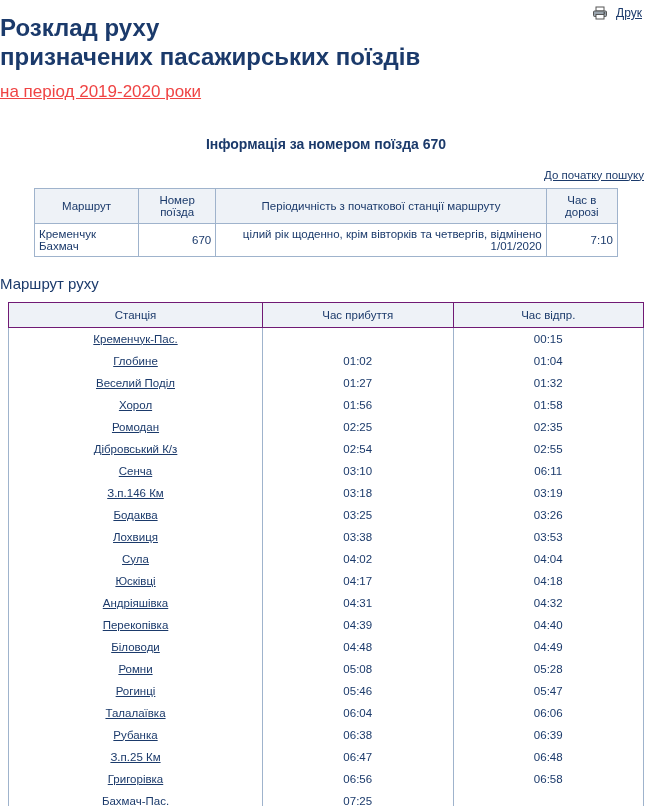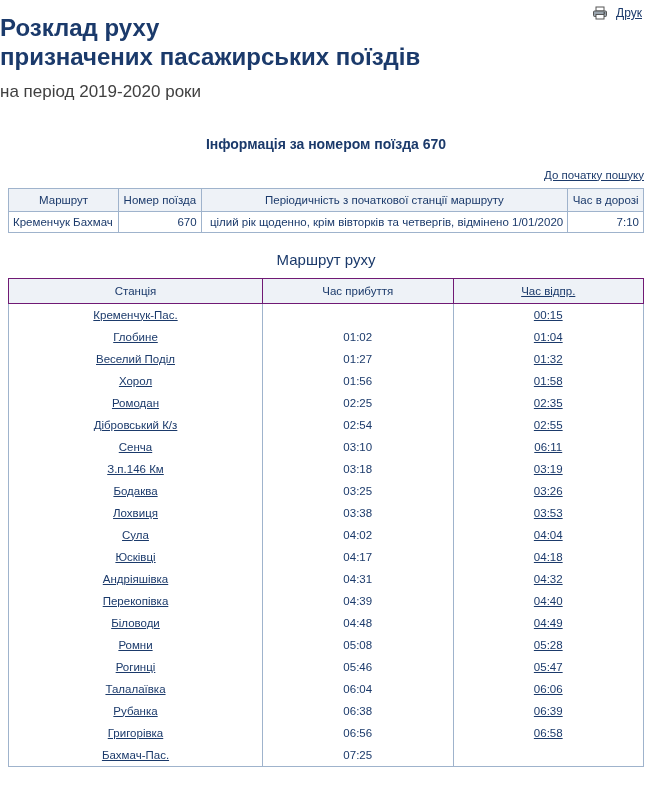--- a/index.html
+++ b/index.html
@@ -42,22 +42,23 @@
   }
   .title-line1, .title-line2 {
     font-size: 24px;
     font-weight: bold;
     color: #1b3a6b;
     line-height: 1.2;
   }
   .subtitle {
     margin-top: 10px;
     font-size: 17px;
-    color: #404040;
+    color: #ef4444;
     font-weight: normal;
+    text-decoration: underline;
   }
   .info-title {
     margin-top: 34px;
     text-align: center;
     font-size: 14px;
     font-weight: bold;
     color: #1b3a6b;
   }
   .back-link-row {
     margin-top: 16px;
@@ -68,21 +69,21 @@
     font-size: 11.5px;
     color: #1b3a6b;
     text-decoration: underline;
     cursor: pointer;
   }
   
   table {
     border-collapse: collapse;
   }
   .summary-table {
-    width: 636px;
+    width: 584px;
     margin: 6px auto 0 auto;
     border: 1px solid #9fb3cc;
     font-size: 11.5px;
   }
   .summary-table th {
     background: #eef2f7;
     border: 1px solid #9fb3cc;
     font-weight: normal;
     color: #1b3a6b;
     padding: 5px 4px;
@@ -90,21 +91,20 @@
   }
   .summary-table td {
     border: 1px solid #9fb3cc;
     padding: 4px 4px;
     text-align: right;
     color: #1b3a6b;
   }
   .summary-table td.route { text-align: left; }
   .route-title {
     margin-top: 18px;
-    text-align: center;
     font-size: 15px;
     color: #1b3a6b;
   }
   
   .route-table {
     width: 636px;
     margin: 10px auto 0 auto;
     border: 1px solid #9fb3cc;
     font-size: 11.5px;
   }
@@ -127,21 +127,21 @@
   .route-table tbody tr:last-child td {
     border-bottom: 1px solid #9fb3cc;
   }
   .station-link {
     color: #1b3a6b;
     text-decoration: underline;
     cursor: pointer;
   }
   .col-station { width: 40%; }
   .col-arr { width: 30%; }
-  .col-dep { width: 30%; text-decoration: underline; }
+  .col-dep { width: 30%; }
 </style>
 </head>
 <body>
 
 <div class="page">
 
   <div class="print-bar">
     <span class="print-icon">
       <svg width="16" height="14" viewBox="0 0 16 14">
         <rect x="4" y="1" width="8" height="4" fill="#ffffff" stroke="#555555" stroke-width="1"></rect>
@@ -284,20 +284,25 @@
           <td class="col-station"><span class="station-link">Талалаївка</span></td>
           <td class="col-arr">06:04</td>
           <td class="col-dep">06:06</td>
         </tr>
         <tr>
           <td class="col-station"><span class="station-link">Рубанка</span></td>
           <td class="col-arr">06:38</td>
           <td class="col-dep">06:39</td>
         </tr>
         <tr>
+          <td class="col-station"><span class="station-link">З.п.25 Км</span></td>
+          <td class="col-arr">06:47</td>
+          <td class="col-dep">06:48</td>
+        </tr>
+        <tr>
           <td class="col-station"><span class="station-link">Григорівка</span></td>
           <td class="col-arr">06:56</td>
           <td class="col-dep">06:58</td>
         </tr>
         <tr>
           <td class="col-station"><span class="station-link">Бахмач-Пас.</span></td>
           <td class="col-arr">07:25</td>
           <td class="col-dep"></td>
         </tr>
       </tbody>

